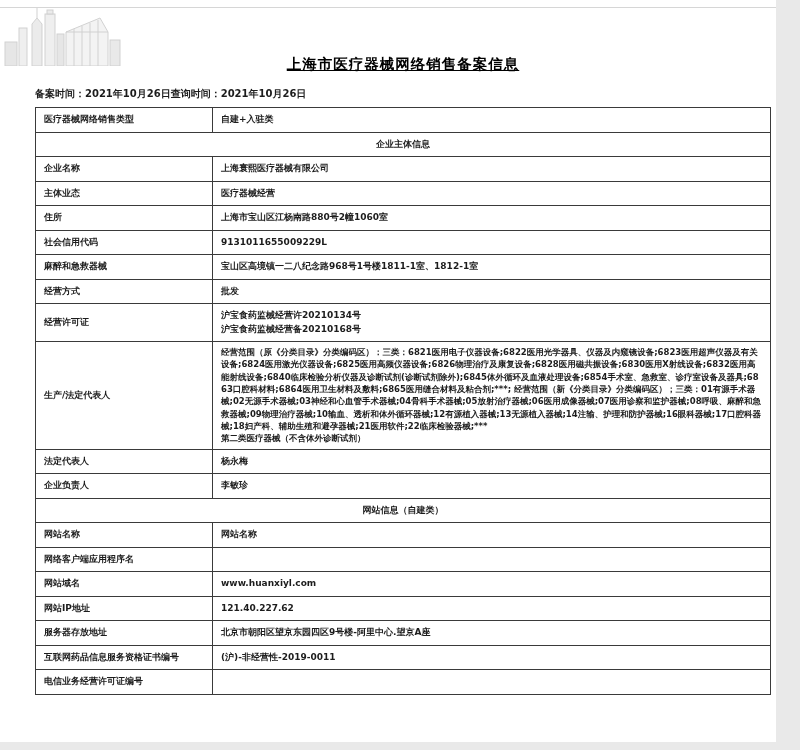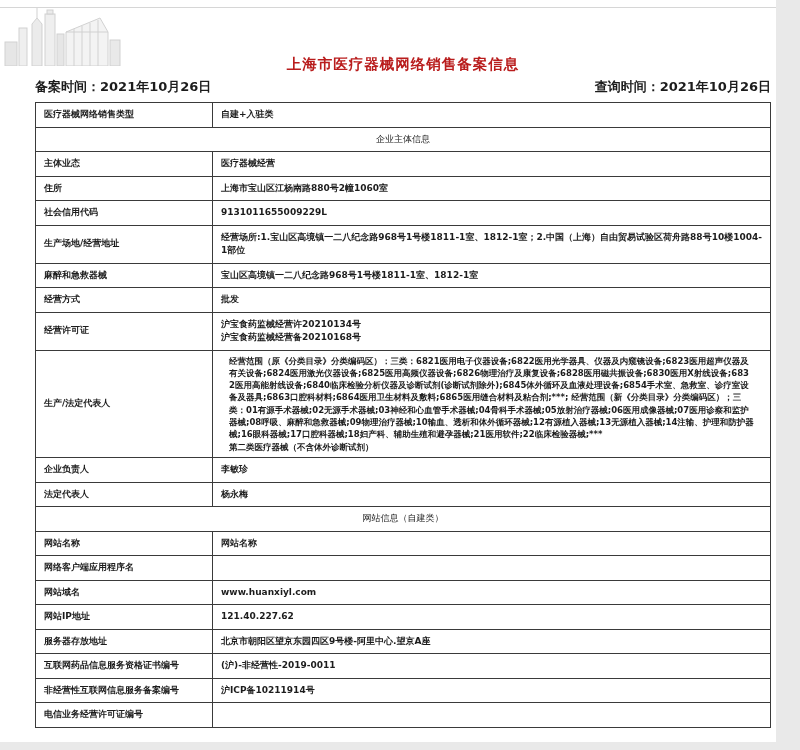--- a/index.html
+++ b/index.html
@@ -28,23 +28,23 @@
     position:absolute;left:35px;top:0;width:736px;
   }
   .page-title{
     margin-top:55px;
     text-align:center;
     font-size:14.5px;
     font-weight:bold;
     letter-spacing:1px;
   }
   .times-row{
-    display:flex;justify-content:space-between;
-    font-size:13px;font-weight:bold;
-    margin:4px 0 6px 0;
+    display:flex;
+    font-size:10px;font-weight:bold;
+    margin:13px 0 6px 0;
   }
   table{
     border-collapse:collapse;
     width:736px;
     table-layout:fixed;
     font-size:9px;
   }
   td{
     border:1px solid #3a3a3a;
     padding:5px 8px;
@@ -55,27 +55,27 @@
   .label-cell{
     width:160px;
     font-weight:bold;
   }
   .value-cell{
     white-space:pre-line;
     font-weight:bold;
   }
   .section-row td{
     text-align:center;
-    font-weight:normal;
+    font-weight:bold;
     padding:5px 4px;
   }
   .scope-cell{
     font-size:8.5px;
     line-height:1.45;
-    padding:4px 16px;
+    padding:4px 8px;
   }
   .empty{min-height:11px;}
 </style>
 </head>
 <body>
 
 <div class="page">
   <div class="top-rule"></div>
 
   <svg class="skyline" width="118" height="60" viewBox="0 0 118 60" fill="none" stroke="#c9c9c9" stroke-width="1">
@@ -90,78 +90,78 @@
     <line x1="62" y1="26" x2="104" y2="26"></line>
     <line x1="70" y1="23" x2="70" y2="60"></line>
     <line x1="78" y1="20" x2="78" y2="60"></line>
     <line x1="86" y1="17" x2="86" y2="60"></line>
     <line x1="94" y1="14" x2="94" y2="60"></line>
     <rect x="106" y="34" width="10" height="26" fill="#e6e6e6"></rect>
   </svg>
 
   <div class="content">
 
-    <div class="page-title" id="title" style="color: #b91c1c;">上海市医疗器械网络销售备案信息</div>
+    <div class="page-title" id="title" style="color: #000000; text-decoration: underline;">上海市医疗器械网络销售备案信息</div>
 
     <div class="times-row">
       <span>备案时间：2021年10月26日</span>
       <span>查询时间：2021年10月26日</span>
     </div>
 
     <table>
       <tbody>
           <tr>
         <td class="label-cell">医疗器械网络销售类型</td>
         <td class="value-cell">自建+入驻类</td>
       </tr>
 
       <tr class="section-row">
         <td colspan="2">企业主体信息</td>
       </tr>
       <tr>
+        <td class="label-cell">企业名称</td>
+        <td class="value-cell">上海寰熙医疗器械有限公司</td>
+      </tr>
+      <tr>
         <td class="label-cell">主体业态</td>
         <td class="value-cell">医疗器械经营</td>
       </tr>
       <tr>
         <td class="label-cell">住所</td>
         <td class="value-cell">上海市宝山区江杨南路880号2幢1060室</td>
       </tr>
       <tr>
         <td class="label-cell">社会信用代码</td>
         <td class="value-cell">9131011655009229L</td>
-      </tr>
-      <tr>
-        <td class="label-cell">生产场地/经营地址</td>
-        <td class="value-cell">经营场所:1.宝山区高境镇一二八纪念路968号1号楼1811-1室、1812-1室；2.中国（上海）自由贸易试验区荷舟路88号10楼1004-1部位</td>
       </tr>
       <tr>
         <td class="label-cell">麻醉和急救器械</td>
         <td class="value-cell">宝山区高境镇一二八纪念路968号1号楼1811-1室、1812-1室</td>
       </tr>
       <tr>
         <td class="label-cell">经营方式</td>
         <td class="value-cell">批发</td>
       </tr>
       <tr>
         <td class="label-cell">经营许可证</td>
         <td class="value-cell">沪宝食药监械经营许20210134号
 沪宝食药监械经营备20210168号</td>
       </tr>
       <tr>
         <td class="label-cell">生产/法定代表人</td>
         <td class="value-cell scope-cell">经营范围（原《分类目录》分类编码区）：三类：6821医用电子仪器设备;6822医用光学器具、仪器及内窥镜设备;6823医用超声仪器及有关设备;6824医用激光仪器设备;6825医用高频仪器设备;6826物理治疗及康复设备;6828医用磁共振设备;6830医用X射线设备;6832医用高能射线设备;6840临床检验分析仪器及诊断试剂(诊断试剂除外);6845体外循环及血液处理设备;6854手术室、急救室、诊疗室设备及器具;6863口腔科材料;6864医用卫生材料及敷料;6865医用缝合材料及粘合剂;***; 经营范围（新《分类目录》分类编码区）；三类：01有源手术器械;02无源手术器械;03神经和心血管手术器械;04骨科手术器械;05放射治疗器械;06医用成像器械;07医用诊察和监护器械;08呼吸、麻醉和急救器械;09物理治疗器械;10输血、透析和体外循环器械;12有源植入器械;13无源植入器械;14注输、护理和防护器械;16眼科器械;17口腔科器械;18妇产科、辅助生殖和避孕器械;21医用软件;22临床检验器械;***
 第二类医疗器械（不含体外诊断试剂）</td>
       </tr>
       <tr>
+        <td class="label-cell">法定代表人</td>
+        <td class="value-cell">杨永梅</td>
+      </tr>
+      <tr>
         <td class="label-cell">企业负责人</td>
         <td class="value-cell">李敏珍</td>
-      </tr>
-      <tr>
-        <td class="label-cell">法定代表人</td>
-        <td class="value-cell">杨永梅</td>
       </tr>
 
       <tr class="section-row">
         <td colspan="2">网站信息（自建类）</td>
       </tr>
       <tr>
         <td class="label-cell">网站名称</td>
         <td class="value-cell">网站名称</td>
       </tr>
       <tr>
@@ -178,24 +178,20 @@
       </tr>
       <tr>
         <td class="label-cell">服务器存放地址</td>
         <td class="value-cell">北京市朝阳区望京东园四区9号楼-阿里中心.望京A座</td>
       </tr>
       <tr>
         <td class="label-cell">互联网药品信息服务资格证书编号</td>
         <td class="value-cell">(沪)-非经营性-2019-0011</td>
       </tr>
       <tr>
-        <td class="label-cell">非经营性互联网信息服务备案编号</td>
-        <td class="value-cell">沪ICP备10211914号</td>
-      </tr>
-      <tr>
         <td class="label-cell">电信业务经营许可证编号</td>
         <td class="value-cell empty"></td>
       </tr>
     </tbody>
       </table>
 
   </div>
 </div>
 
 </body></html>

